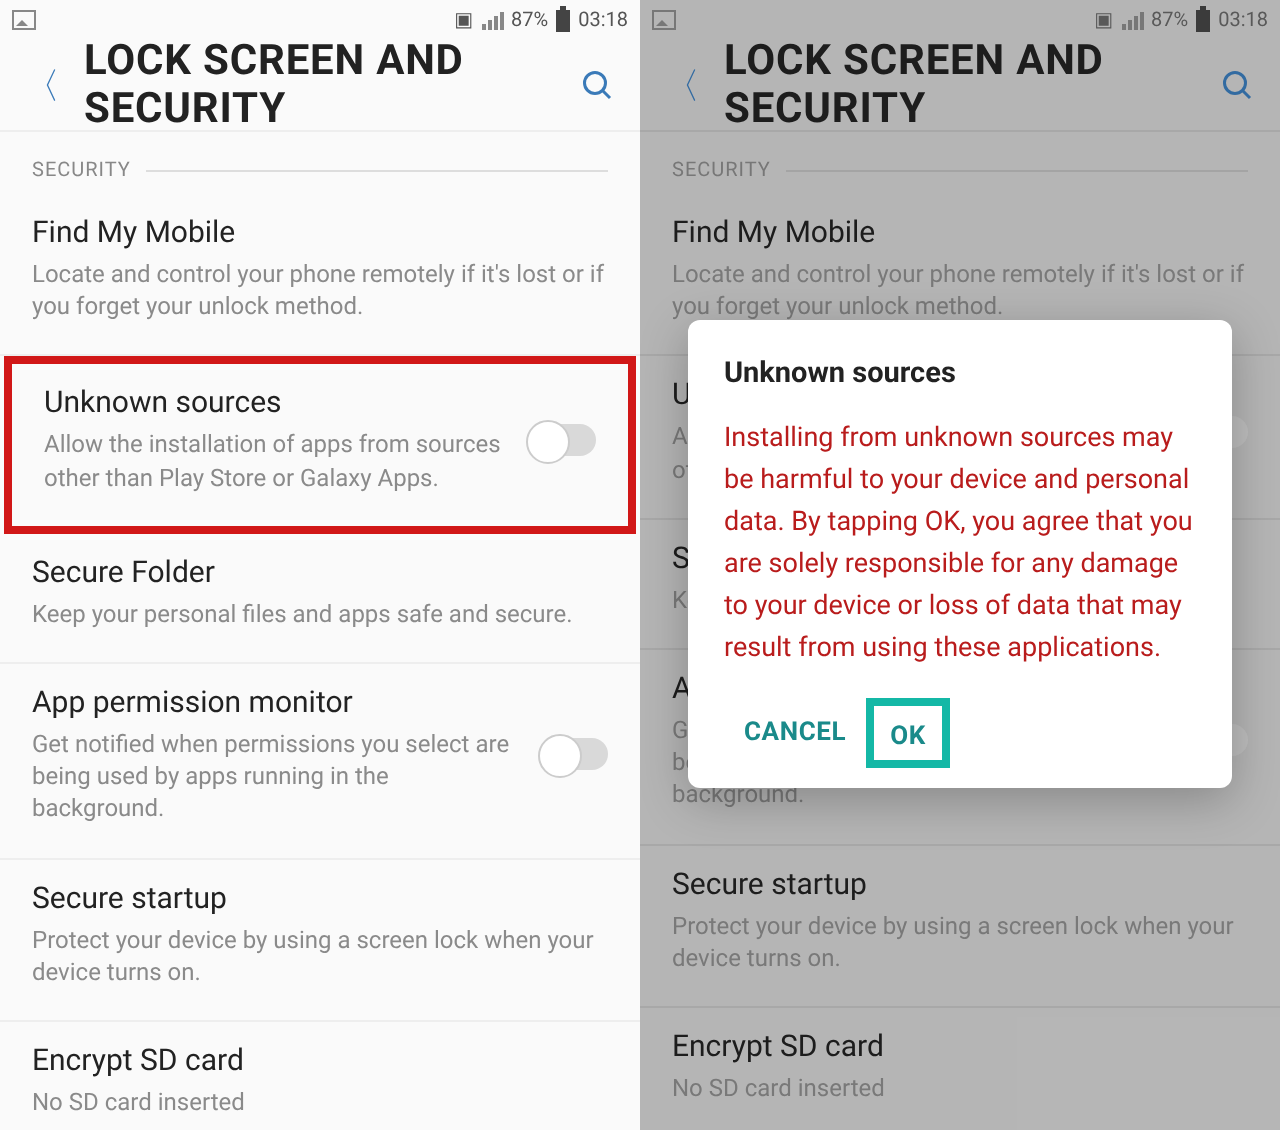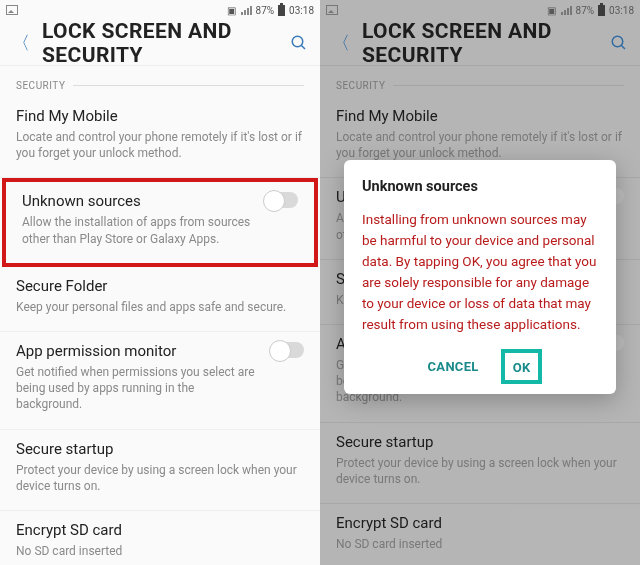--- a/index.html
+++ b/index.html
@@ -20,34 +20,34 @@
   .bat-icon::before{content:"";position:absolute;top:-2px;left:2px;width:3px;height:2px;background:#444;}
   .header { height: 46px; display:flex; align-items:center; padding: 0 12px; gap: 12px; border-bottom: 1px solid #eee; background: #fafafa; }
   .phone.right .header { background: #cfcfcf; border-color:#c0c0c0; }
   .back-arrow { color:#3a7ab8; font-size:18px; }
   .page-title { font-weight:700; font-size:21px; letter-spacing:0.4px; color:#222; flex:1; }
   .search-icon { color:#3a7ab8; font-size:16px; stroke:#3a7ab8; }
   .content { flex:1; overflow:hidden; padding: 0; }
   .section-label { font-size:10px; color:#888; letter-spacing:0.5px; padding: 14px 16px 6px; display:flex; align-items:center; gap:8px; }
   .section-label .line { flex:1; height:1px; background:#ddd; }
   .phone.right .section-label .line { background:#bbb; }
-  .item { padding: 10px 16px 16px; border-bottom:1px solid #eee; display:flex; align-items:flex-start; gap:10px; }
+  .item { padding: 10px 16px 16px; border-bottom:1px solid #eee; display:flex; align-items:center; gap:10px; }
   .phone.right .item { border-color:#c0c0c0; }
   .item .txt { flex:1; }
   .item-title { font-size:15px; color:#222; margin-bottom:4px; }
   .item-desc { font-size:12px; color:#8a8a8a; line-height:1.35; }
   .toggle { width:34px; height:16px; border-radius:10px; background:#d9d9d9; position:relative; flex-shrink:0; }
   .toggle::after { content:""; position:absolute; top:-2px; left:-1px; width:20px; height:20px; background:#fff; border:1px solid #ccc; border-radius:50%; }
   .redbox { border:4px solid #d11717; margin:0 2px; }
   
   .scrim { position:absolute; inset:0; background:rgba(0,0,0,0.12); display:flex; align-items:center; justify-content:center; }
   .dialog { width:272px; background:#fff; border-radius:6px; padding:18px 18px 10px; box-shadow:0 6px 24px rgba(0,0,0,0.25); position:absolute; top:160px; left:24px; }
   .dialog-title { font-weight:700; font-size:14.5px; color:#222; margin-bottom:14px; }
   .dialog-body { font-size:13.5px; color:#b91c1c; line-height:1.55; margin-bottom:14px; }
-  .dialog-actions { display:flex; justify-content:center; gap:12px; align-items:center; }
+  .dialog-actions { display:flex; justify-content:flex-start; gap:0; align-items:center; }
   .dialog-btn { color:#1a8a8a; font-weight:700; font-size:13px; padding:8px 10px; letter-spacing:0.3px; }
   .ok-highlight { border:4px solid #14b8a6; padding:4px 8px; }
   svg { display:block; }
 </style>
 </head>
 <body>
 
 <div class="dual">
 
   <div class="phone left">

